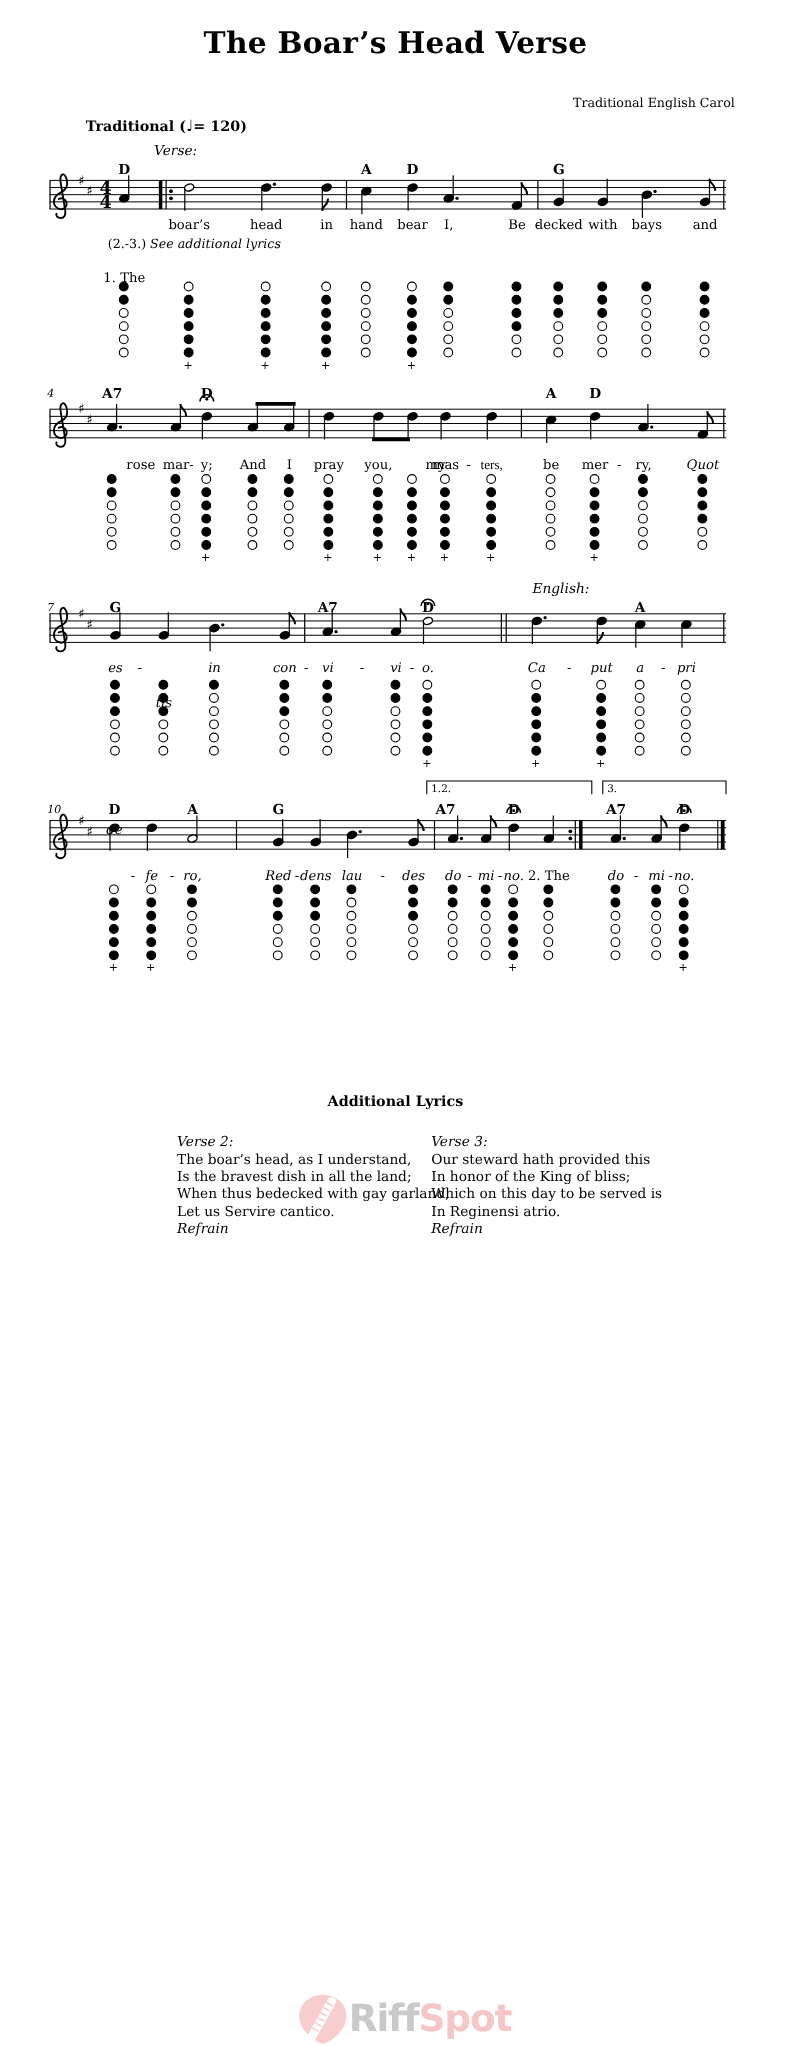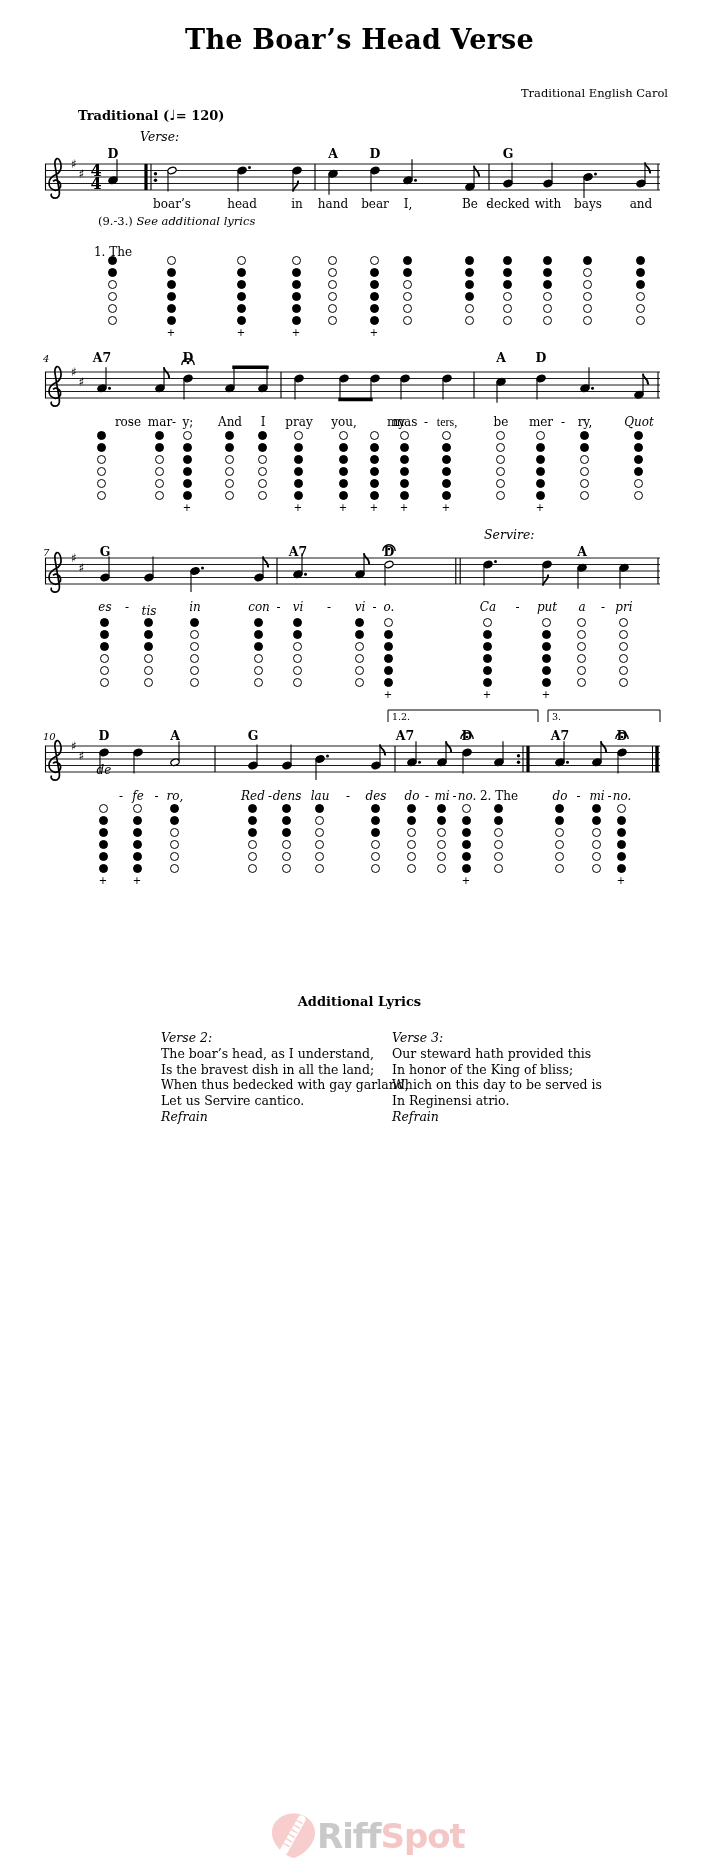--- a/index.html
+++ b/index.html
@@ -20,21 +20,21 @@
   .hole{width:7px;height:7px;border:1.2px solid #000;border-radius:50%;margin-bottom:3px;background:#fff;}
   .hole.f{background:#000;}
   .plus{font-size:10px;line-height:1;font-family:"DejaVu Sans", sans-serif;margin-top:0px;}
   .addnote{font-size:11.5px;white-space:nowrap;}
   .addnote .it{font-style:italic;}
   .al-heading{top:994px;left:0;width:719px;text-align:center;font-weight:bold;font-size:13px;}
   .verse-col{position:absolute;font-size:12.5px;line-height:15.8px;}
   .verse-col .vt{font-style:italic;display:block;}
   .verse-col .vl{display:block;}
   .verse-col .vr{font-style:italic;display:block;}
-  .logo{position:absolute;top:1812px;left:270px;display:flex;align-items:center;}
+  .logo{position:absolute;top:1812px;left:270px;display:flex;align-items:flex-start;}
   .logo-text{font-family:"DejaVu Sans", sans-serif;font-weight:bold;font-size:34px;letter-spacing:-1px;line-height:46px;}
   svg{display:block;}
 </style>
 </head>
 <body>
 
 <div class="page">
 
   <div class="abs page-title">The Boar’s Head Verse</div>
   <div class="abs credit">Traditional English Carol</div>
@@ -350,21 +350,21 @@
         </g>
       </g>
     </svg>
 
   <div id="score-layer" class="abs" style="top:0;left:0;width:719px;height:940px;">
       <div class="abs seclabel" style="left: 140px; top: 129px;">Verse:</div>
       <div class="chord" style="left: 113px; top: 146px;">D</div>
       <div class="chord" style="left: 333px; top: 146px;">A</div>
       <div class="chord" style="left: 375px; top: 146px;">D</div>
       <div class="chord" style="left: 508px; top: 146px;">G</div>
-      <div class="abs addnote" style="left: 98px; top: 214px;"><span>(9.-3.)</span><span class="it">  See additional lyrics</span></div>
+      <div class="abs addnote" style="left: 98px; top: 214px;"><span>(2.-3.)</span><span class="it">  See additional lyrics</span></div>
       <div class="lyric" style="left: 113px; top: 197px; margin-top: 48px;">1. The</div>
       <div class="fing" style="left: 107.5px; top: 256px;">
         <div class="hole f"></div>
         <div class="hole f"></div>
         <div class="hole"></div>
         <div class="hole"></div>
         <div class="hole"></div>
         <div class="hole"></div>
       </div>
       <div class="lyric" style="left: 172px; top: 197px;">boar’s</div>
@@ -607,36 +607,36 @@
       <div class="lyric it" style="left: 639px; top: 415px;">Quot</div>
       <div class="fing" style="left: 633.5px; top: 431px;">
         <div class="hole f"></div>
         <div class="hole f"></div>
         <div class="hole f"></div>
         <div class="hole f"></div>
         <div class="hole"></div>
         <div class="hole"></div>
       </div>
       <div class="abs mnum" style="left: 43px; top: 547px;">7</div>
-      <div class="abs seclabel" style="left: 484px; top: 527px;">Servire:</div>
+      <div class="abs seclabel" style="left: 484px; top: 527px;">English:</div>
       <div class="chord" style="left: 105px; top: 544px;">G</div>
       <div class="chord" style="left: 298px; top: 544px;">A7</div>
       <div class="chord" style="left: 389px; top: 544px;">D</div>
       <div class="chord" style="left: 582px; top: 544px;">A</div>
       <div class="lyric it" style="left: 105px; top: 600px;">es</div>
       <div class="hyph" style="left: 127px; top: 600px;">-</div>
       <div class="fing" style="left: 99.5px; top: 618px;">
         <div class="hole f"></div>
         <div class="hole f"></div>
         <div class="hole f"></div>
         <div class="hole"></div>
         <div class="hole"></div>
         <div class="hole"></div>
       </div>
-      <div class="lyric it" style="left: 149px; top: 604px;">tis</div>
+      <div class="lyric it" style="left: 149px; top: 632px;">tis</div>
       <div class="fing" style="left: 143.5px; top: 618px;">
         <div class="hole f"></div>
         <div class="hole f"></div>
         <div class="hole f"></div>
         <div class="hole"></div>
         <div class="hole"></div>
         <div class="hole"></div>
       </div>
       <div class="lyric it" style="left: 195px; top: 600px;">in</div>
       <div class="fing" style="left: 189.5px; top: 618px;">
@@ -728,21 +728,21 @@
         <div class="hole"></div>
       </div>
       <div class="abs mnum" style="left: 43px; top: 731px;">10</div>
       <div class="chord" style="left: 104px; top: 728px;">D</div>
       <div class="chord" style="left: 175px; top: 728px;">A</div>
       <div class="chord" style="left: 253px; top: 728px;">G</div>
       <div class="chord" style="left: 405px; top: 728px;">A7</div>
       <div class="chord" style="left: 467px; top: 728px;">D</div>
       <div class="chord" style="left: 560px; top: 728px;">A7</div>
       <div class="chord" style="left: 622px; top: 728px;">D</div>
-      <div class="lyric it" style="left: 104px; top: 763px;">de</div>
+      <div class="lyric it" style="left: 104px; top: 747px;">de</div>
       <div class="hyph" style="left: 121px; top: 789px;">-</div>
       <div class="fing" style="left: 98.5px; top: 804px;">
         <div class="hole"></div>
         <div class="hole f"></div>
         <div class="hole f"></div>
         <div class="hole f"></div>
         <div class="hole f"></div>
         <div class="hole f"></div>
         <div class="plus">+</div>
       </div>

